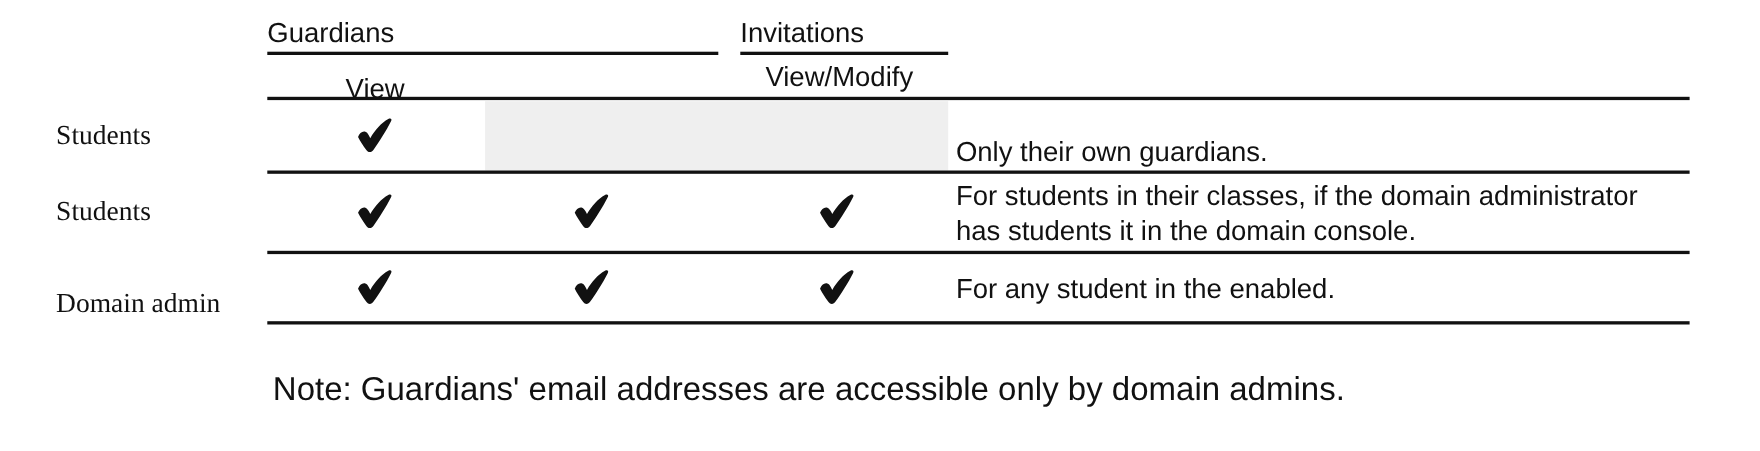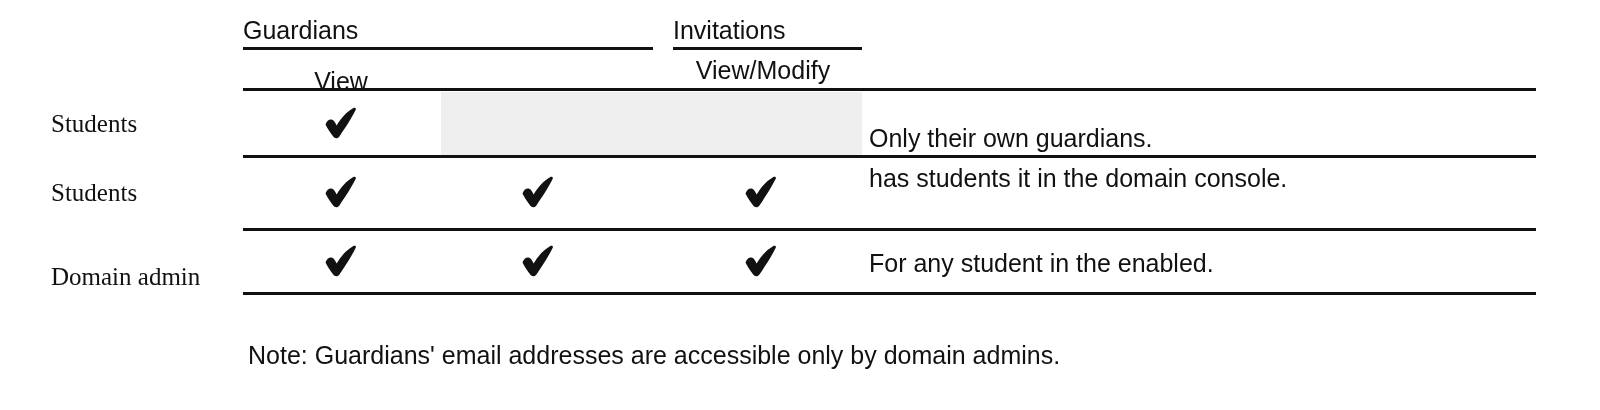--- a/index.html
+++ b/index.html
@@ -61,21 +61,21 @@
     font-family: Liberation Serif, serif;
   }
   .desc {
     position: absolute;
     font-size: 25px;
     line-height: 32px;
     color: #111111;
   }
   .note {
     position: absolute;
-    font-size: 25px;
+    font-size: 30px;
     line-height: 30px;
     white-space: nowrap;
     color: #111111;
   }
 
   
   .check {
     position: absolute;
     width: 46px;
     height: 46px;
@@ -144,20 +144,21 @@
   <div class="check" style="left:737px; top:169px;">
     <svg viewBox="0 0 46 46" aria-hidden="true">
       <path d="M8.5 24.5 C9.6 21.2 12.0 19.2 14.6 19.6 C16.2 19.9 17.4 21.3 18.6 23.6
                L19.6 25.6 C24.0 18.0 29.6 11.8 36.0 8.2 C38.0 7.1 39.6 8.1 38.6 10.1
                C34.0 19.3 27.4 29.2 22.6 36.2 C20.8 38.8 18.0 39.0 16.2 36.6
                C13.2 32.6 10.4 28.4 8.5 24.5 Z" fill="#111111"></path>
     </svg>
   </div>
 
   <div class="desc" style="left:869px; top:162px; width:680px;">
+    <div>For students in their classes, if the domain administrator</div>
     <div>has students it in the domain console.</div>
   </div>
 
   <div class="rule" style="left:243px; top:228px; width:1293px;"></div>
 
   <div class="row-label" style="left:51px; top:262px;text-align:center;">Domain admin</div>
 
   <div class="check" style="left:317px; top:238px;">
     <svg viewBox="0 0 46 46" aria-hidden="true">
       <path d="M8.5 24.5 C9.6 21.2 12.0 19.2 14.6 19.6 C16.2 19.9 17.4 21.3 18.6 23.6

